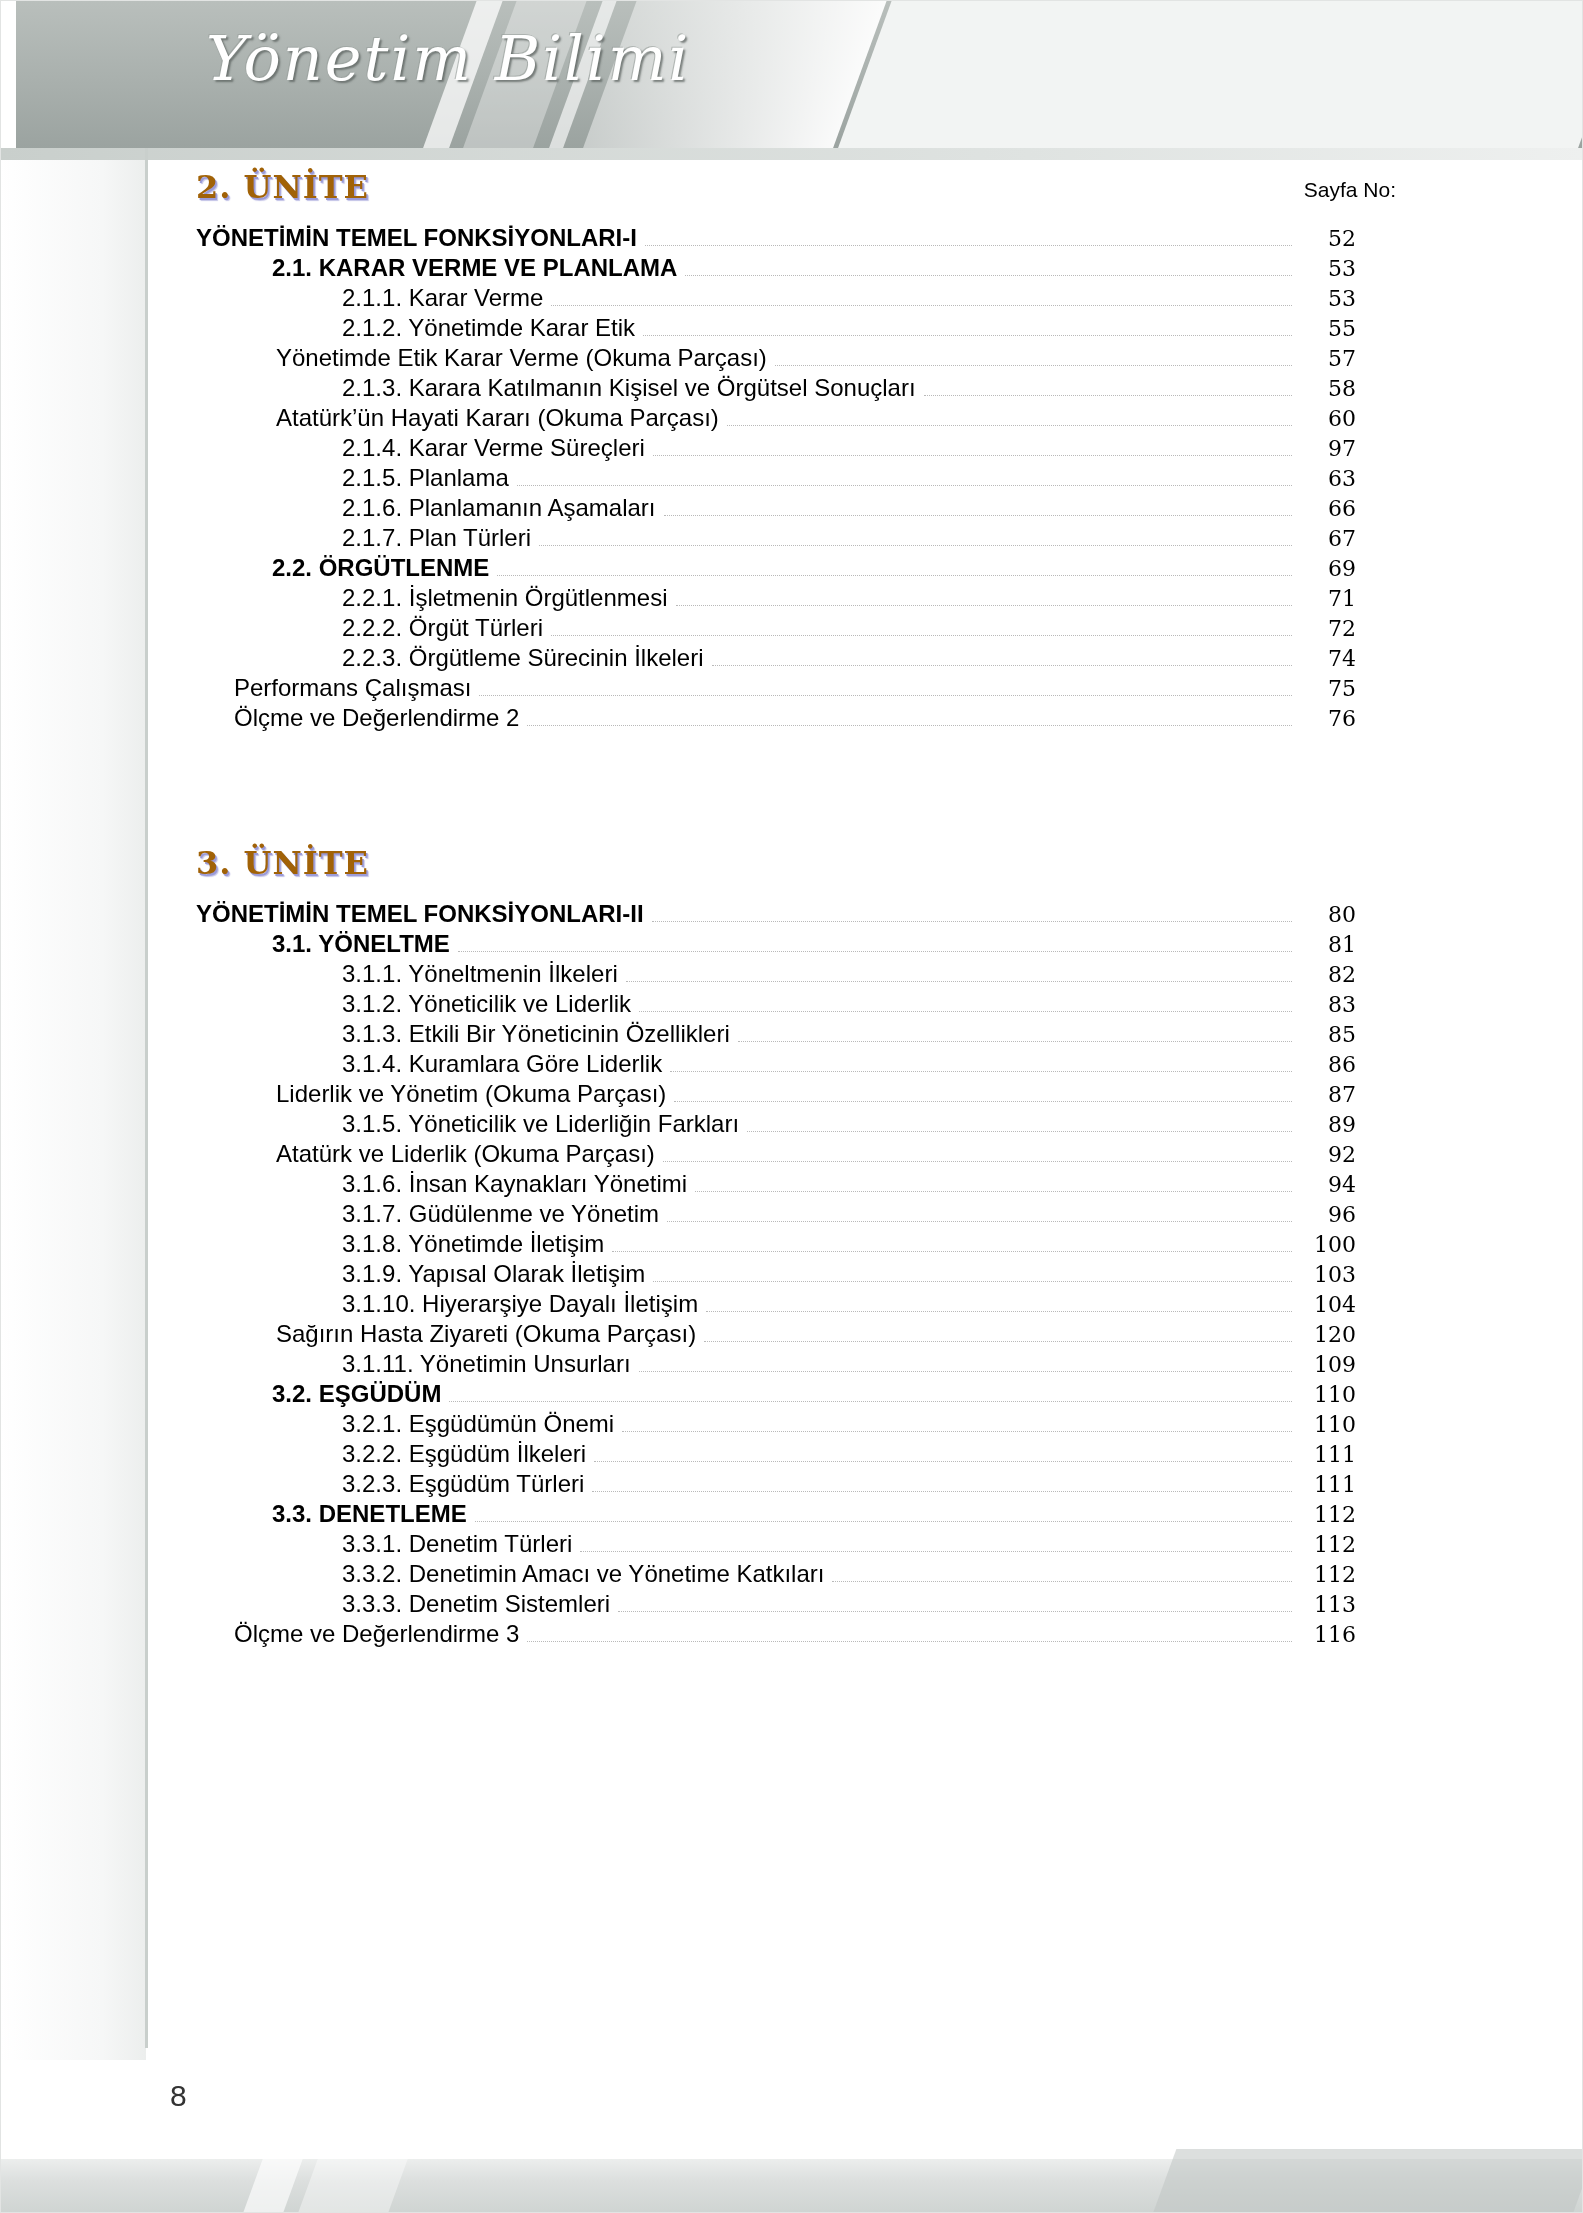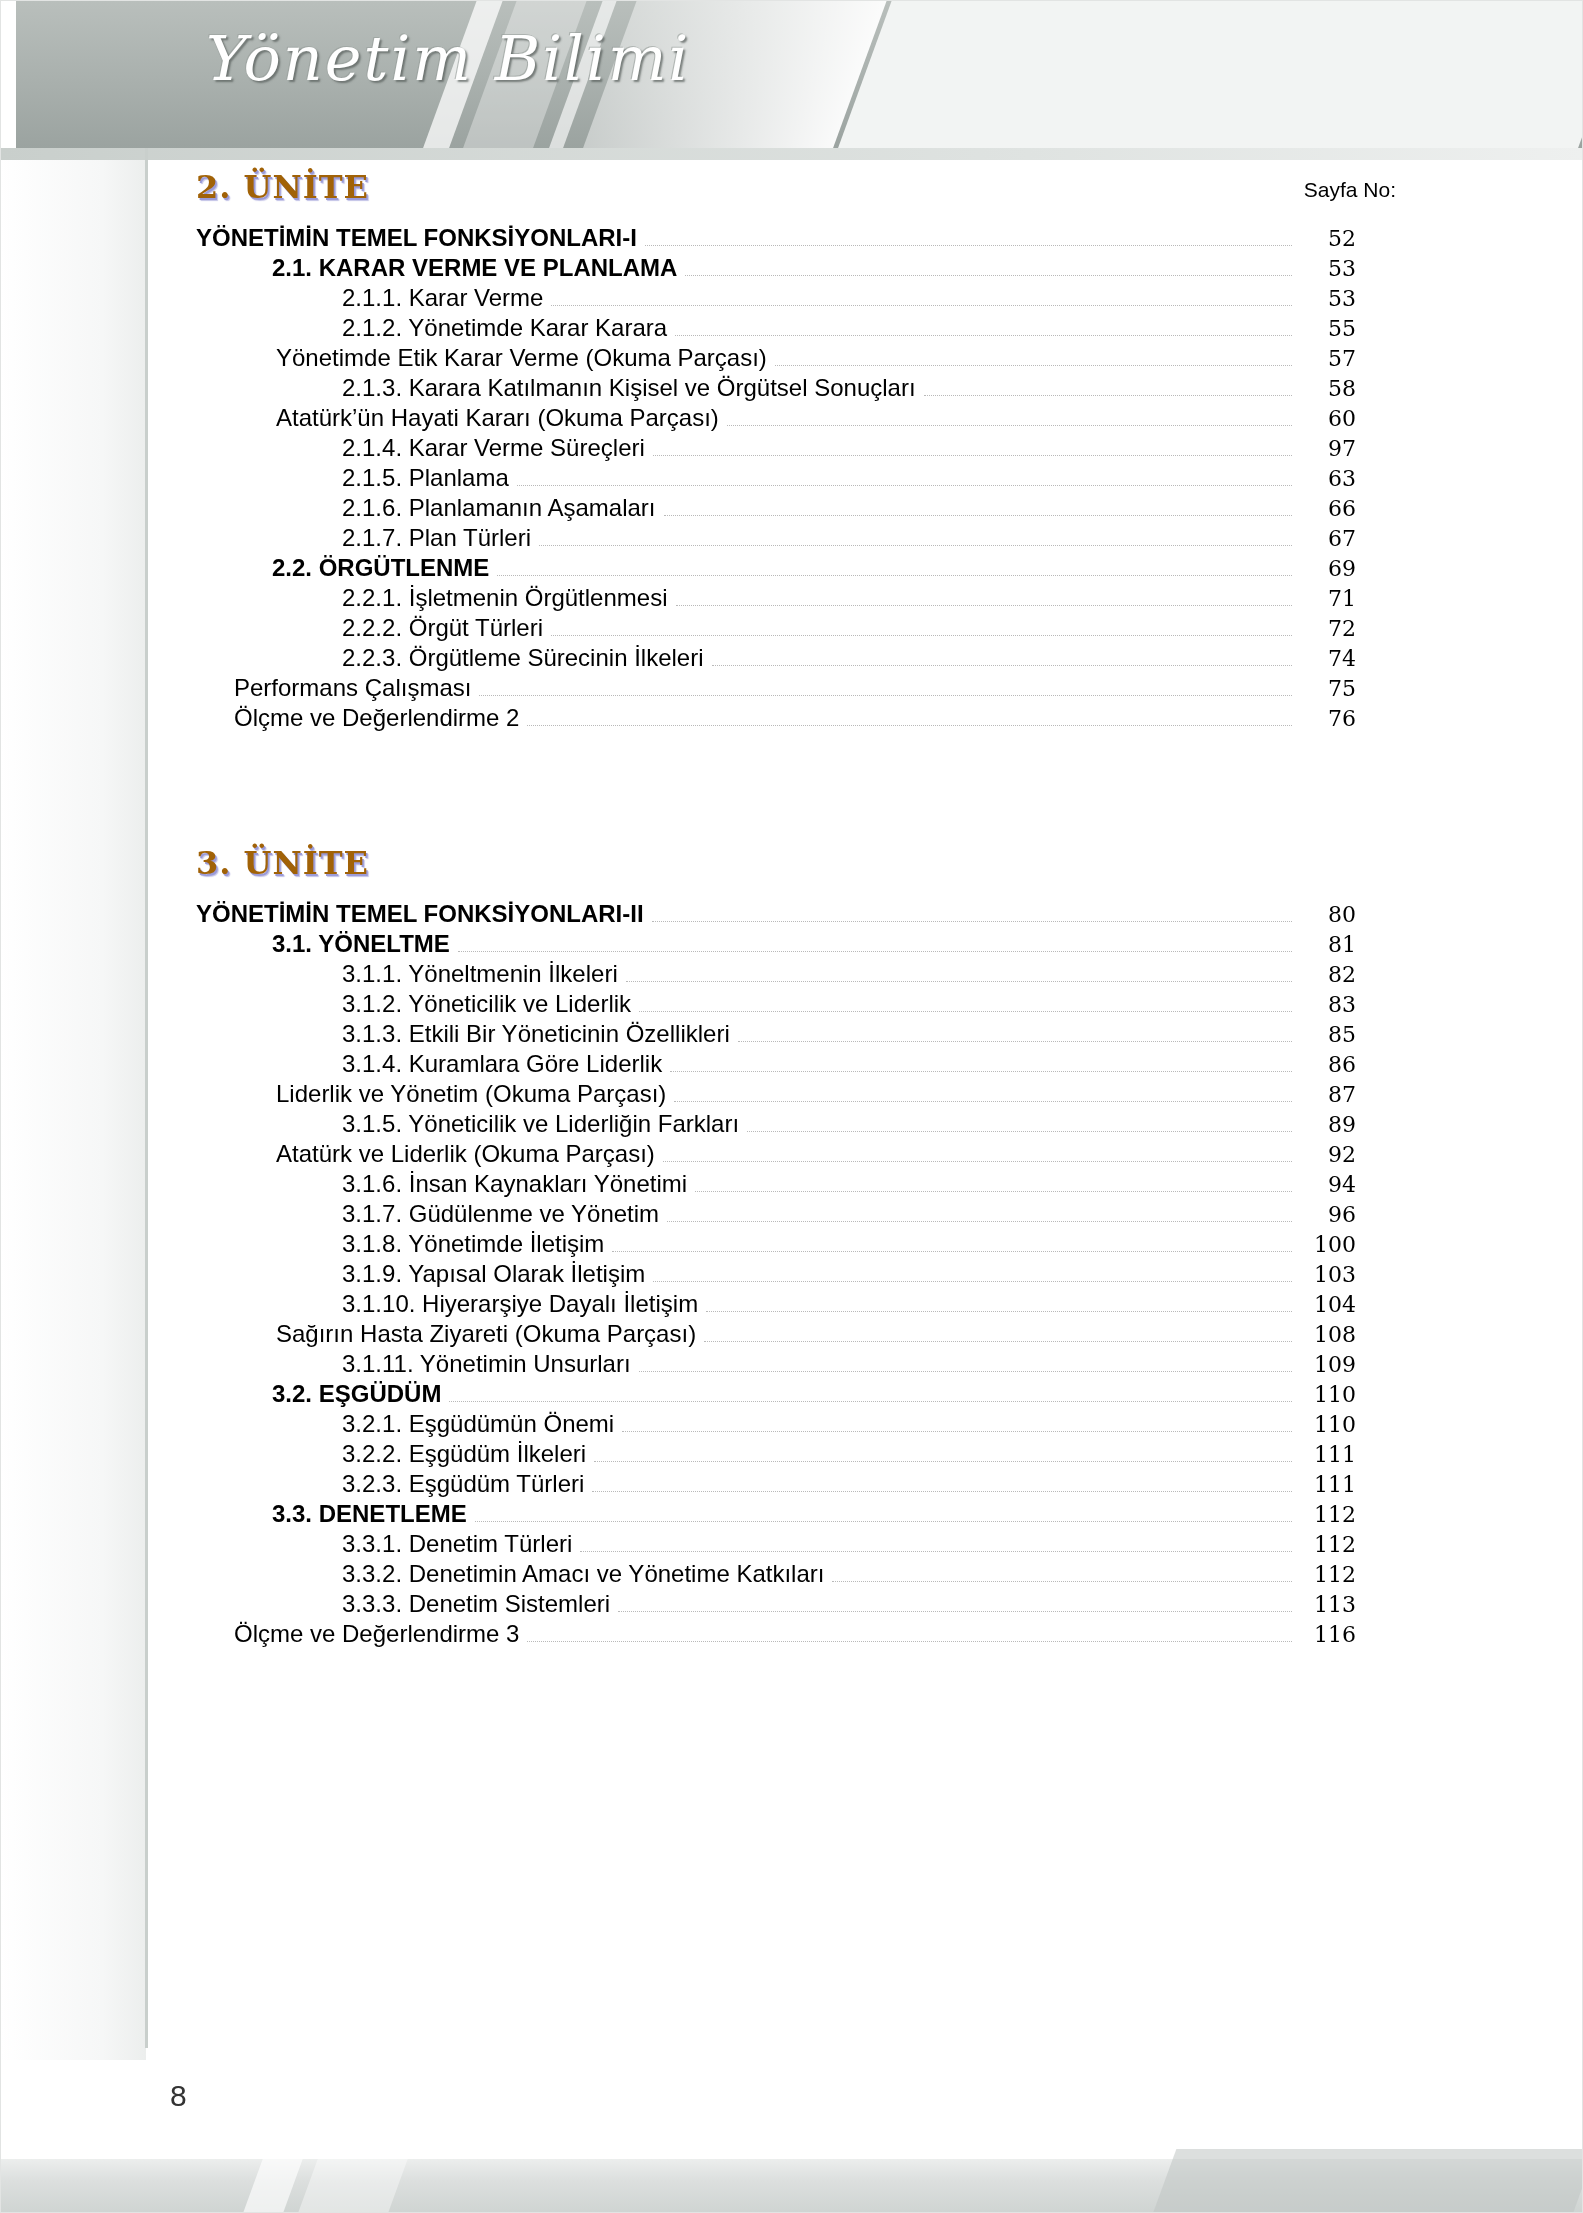--- a/index.html
+++ b/index.html
@@ -232,21 +232,21 @@
           <span class="lbl">2.1. KARAR VERME VE PLANLAMA</span>
           <span class="leader"></span>
           <span class="pg">53</span>
         </li>
         <li class="lv2">
           <span class="lbl">2.1.1. Karar Verme</span>
           <span class="leader"></span>
           <span class="pg">53</span>
         </li>
         <li class="lv2">
-          <span class="lbl">2.1.2. Yönetimde Karar Karara</span>
+          <span class="lbl">2.1.2. Yönetimde Karar Etik</span>
           <span class="leader"></span>
           <span class="pg">55</span>
         </li>
         <li class="lv3">
           <span class="lbl">Yönetimde Etik Karar Verme (Okuma Parçası)</span>
           <span class="leader"></span>
           <span class="pg">57</span>
         </li>
         <li class="lv2">
           <span class="lbl">2.1.3. Karara Katılmanın Kişisel ve Örgütsel Sonuçları</span>
@@ -381,21 +381,21 @@
           <span class="pg">103</span>
         </li>
         <li class="lv2">
           <span class="lbl">3.1.10. Hiyerarşiye Dayalı İletişim</span>
           <span class="leader"></span>
           <span class="pg">104</span>
         </li>
         <li class="lv3">
           <span class="lbl">Sağırın Hasta Ziyareti (Okuma Parçası)</span>
           <span class="leader"></span>
-          <span class="pg">108</span>
+          <span class="pg">120</span>
         </li>
         <li class="lv2">
           <span class="lbl">3.1.11. Yönetimin Unsurları</span>
           <span class="leader"></span>
           <span class="pg">109</span>
         </li>
         <li class="lv1">
           <span class="lbl">3.2. EŞGÜDÜM</span>
           <span class="leader"></span>
           <span class="pg">110</span>

